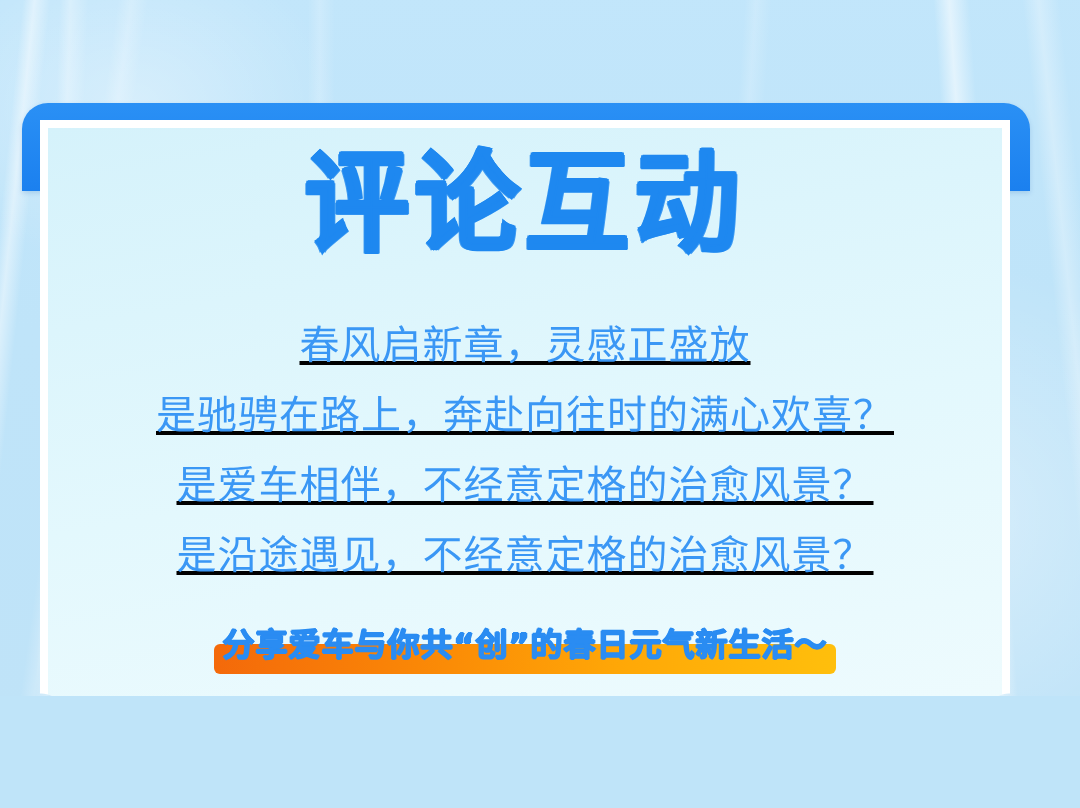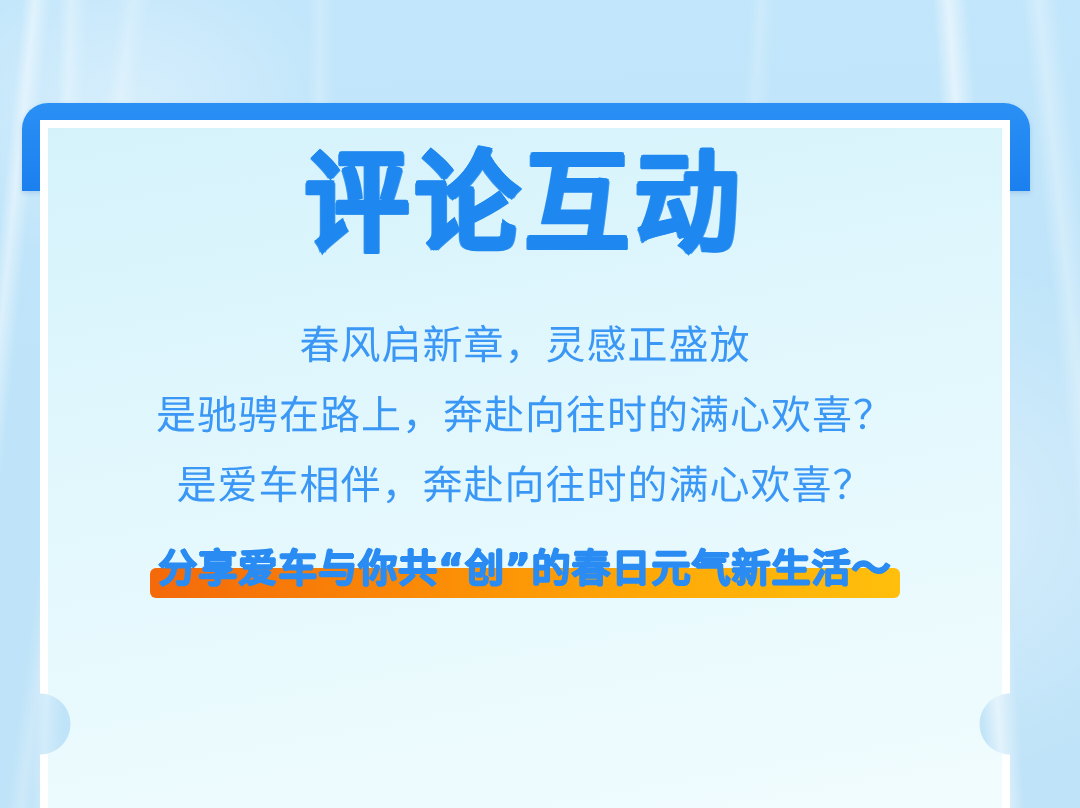--- a/index.html
+++ b/index.html
@@ -12,21 +12,21 @@
     height: 808px;
     overflow: hidden;
     font-family: "Liberation Sans", "DejaVu Sans", sans-serif;
     background: #bfe4f9;
   }
 
   
   .poster {
     position: relative;
     width: 1080px;
-    height: 808px;
+    height: 696px;
     overflow: hidden;
     background:
       linear-gradient(178deg, #c2e6fb 0%, #bfe4f9 45%, #bfe3f8 100%);
   }
 
   
   .bg-streaks {
     position: absolute;
     inset: 0;
     pointer-events: none;
@@ -125,35 +125,36 @@
   }
 
   
   .body-copy {
     position: absolute;
     left: 0;
     right: 0;
     top: 182px;
     text-align: center;
     font-family: "DejaVu Sans", "Liberation Sans", sans-serif;
+    text-decoration: underline;
   }
   .copy-line {
     font-size: 40px;
     line-height: 70px;
     color: #3a97f5;
     letter-spacing: 1px;
     white-space: nowrap;
   }
 
   
   .highlight-line {
     position: relative;
     display: inline-block;
-    margin-top: 18px;
-    font-size: 39px;
+    margin-top: 24px;
+    font-size: 32px;
     line-height: 62px;
     font-weight: bold;
     color: #2a8cf2;
     letter-spacing: 1px;
     white-space: nowrap;
     padding: 0 8px;
   }
   .highlight-bar {
     position: absolute;
     left: 0;
@@ -187,21 +188,22 @@
   <div class="card">
     <div class="card-inner">
 
       <div class="title-wrap">
         <div class="title">评论互动</div>
       </div>
 
       <div class="body-copy">
         <div class="copy-line">春风启新章，灵感正盛放</div>
         <div class="copy-line">是驰骋在路上，奔赴向往时的满心欢喜？</div>
-        <div class="copy-line">是爱车相伴，奔赴向往时的满心欢喜？</div>
+        <div class="copy-line">是爱车相伴，不经意定格的治愈风景？</div>
+        <div class="copy-line">是沿途遇见，不经意定格的治愈风景？</div>
 
         <div class="highlight-line">
           <span class="highlight-bar"></span>
           <span class="highlight-text">分享爱车与你共“创”的春日元气新生活～</span>
         </div>
       </div>
 
     </div>
   </div>
 

